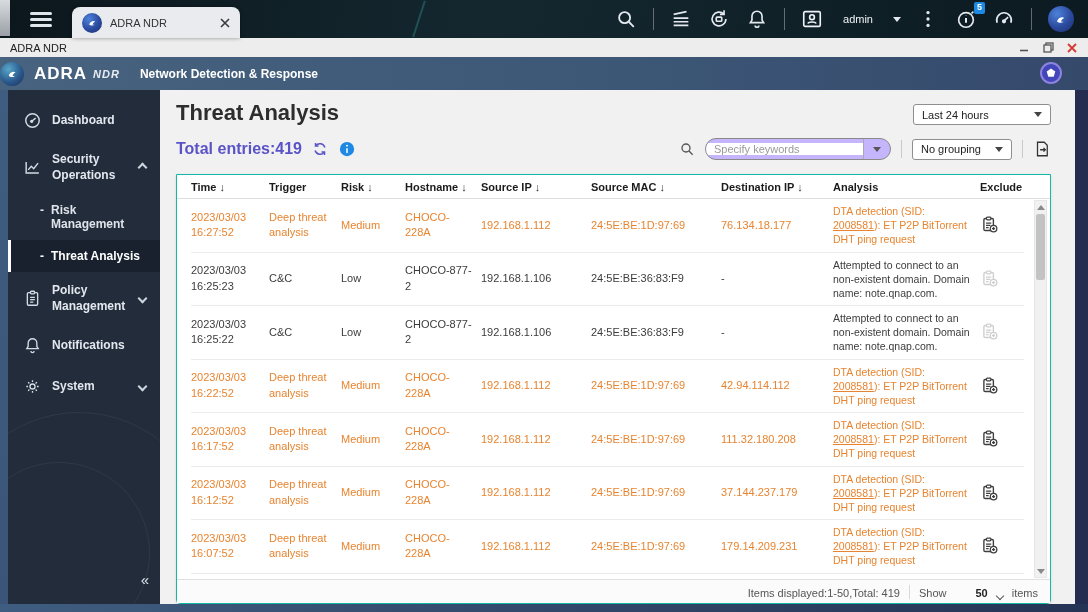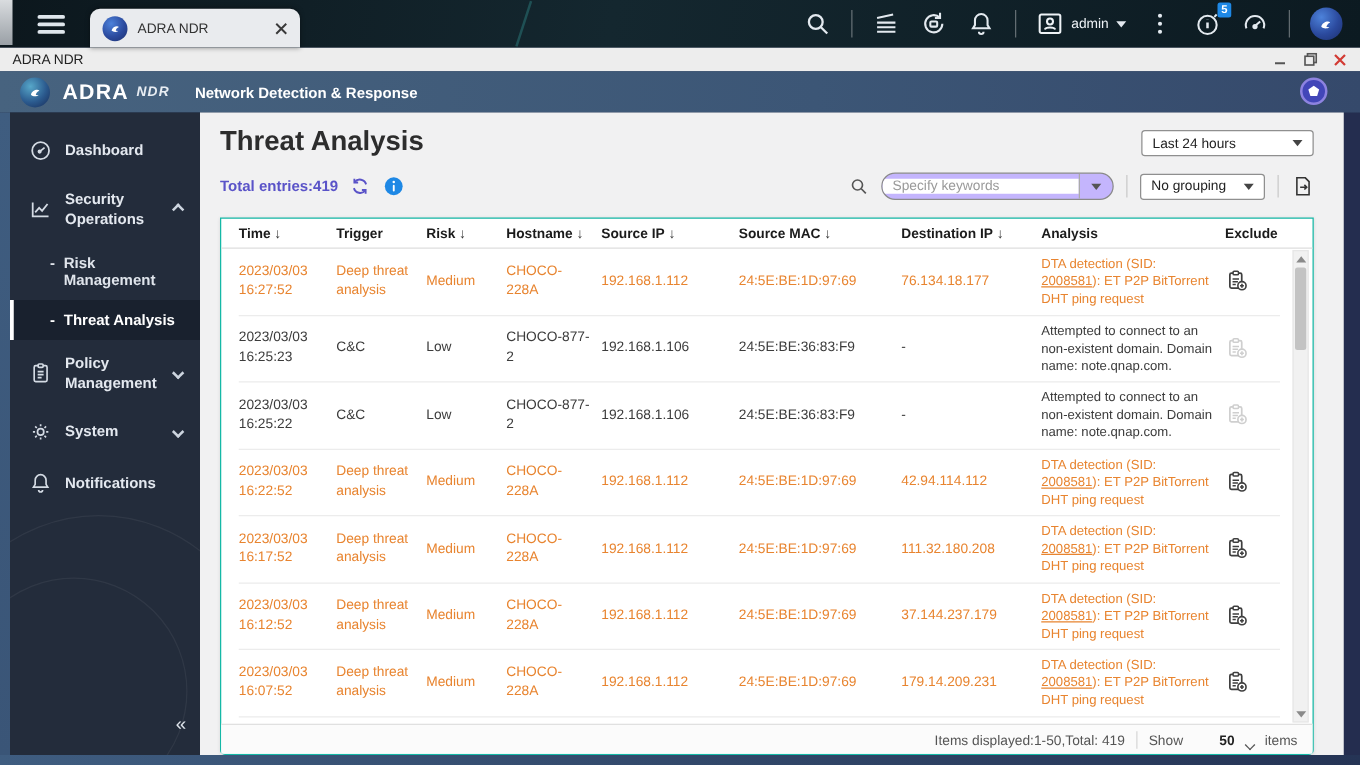--- a/index.html
+++ b/index.html
@@ -11,32 +11,32 @@
   .topbar { height:38px; background:linear-gradient(100deg,#0c171d 0%,#14272f 45%,#0c1a21 100%); position:relative; display:flex; align-items:center; }
   .edge-strip { position:absolute; left:0; top:0; width:10px; height:36px; background:linear-gradient(180deg,#d9dcdf,#9aa0a6); }
   .streak { position:absolute; left:418px; top:0; width:2px; height:38px; background:rgba(42,116,118,.55); transform:rotate(18deg); }
   .hamburger { margin-left:30px; display:flex; flex-direction:column; gap:3px; cursor:pointer; }
   .hamburger i { display:block; width:22px; height:3px; border-radius:2px; background:#dfe6ec; }
   .tab { position:absolute; left:72px; bottom:0; height:31px; width:168px; background:#e9ebee; border-radius:8px 8px 0 0; display:flex; align-items:center; gap:8px; padding:0 10px; box-shadow:0 0 4px rgba(0,0,0,.4); }
   .tab-title { font-size:11px; color:#333; flex:1; }
   .top-icons { margin-left:auto; display:flex; align-items:center; gap:16px; padding-right:14px; color:#e3e9ef; }
   .tdiv { width:1px; height:22px; background:rgba(255,255,255,.35); }
   .ticon { width:22px; height:22px; color:#e3e9ef; cursor:pointer; position:relative; }
-  .user-chip { display:flex; align-items:center; gap:6px; color:#eef2f6; font-size:11px; cursor:pointer; }
+  .user-chip { display:flex; align-items:center; gap:20px; color:#eef2f6; font-size:11px; cursor:pointer; }
   .caret-down { width:0; height:0; border-left:4px solid transparent; border-right:4px solid transparent; border-top:5px solid #e3e9ef; }
   .badge { position:absolute; top:-6px; right:-8px; background:var(--info-blue,#1E88E5); color:#fff; font-size:9px; font-weight:bold; padding:1px 3px; border-radius:2px; line-height:1.1; }
   .applogo { width:26px; height:26px; border-radius:50%; background:radial-gradient(circle at 35% 30%, #4d82da 0%, #2b4a9e 55%, #1c2f6e 100%); display:flex; align-items:center; justify-content:center; }
 
   
   .titlebar { height:19px; background:#ededed; display:flex; align-items:center; padding:0 10px; font-size:11px; color:#222; }
   .win-controls { margin-left:auto; display:flex; align-items:center; gap:12px; }
   .wc { width:12px; height:12px; display:flex; align-items:center; justify-content:center; cursor:pointer; }
 
   
-  .app-header { height:33px; background:linear-gradient(90deg,#47637f 0%,#3c5676 60%,#35496b 100%); display:flex; align-items:center; padding-left:16px; position:relative; }
+  .app-header { height:33px; background:linear-gradient(90deg,#47637f 0%,#3c5676 60%,#35496b 100%); display:flex; align-items:center; padding-left:0; position:relative; }
   .brand-logo { width:24px; height:24px; border-radius:50%; background:radial-gradient(circle at 35% 30%, #57a7c9 0%, #2b5a8e 55%, #172a56 100%); display:flex; align-items:center; justify-content:center; margin-right:10px; }
   .brand { color:#fff; font-size:17px; font-weight:bold; letter-spacing:1px; }
   .brand-suffix { color:#e8edf3; font-size:11px; font-style:italic; font-weight:bold; margin:0 0 0 6px; letter-spacing:1px; }
   .subtitle { color:#fff; font-size:12px; font-weight:bold; margin-left:20px; }
   .avatar { position:absolute; right:26px; top:5px; width:22px; height:22px; border-radius:50%; background:#4246b8; border:2px solid #8d83e0; display:flex; align-items:center; justify-content:center; cursor:pointer; }
 
   
   .app-body { display:flex; height:514px; }
   .chrome-left { width:8px; background:linear-gradient(180deg,#3f5d80,#3a5577); }
   .chrome-right { width:13px; background:#242d4f; }
@@ -59,21 +59,21 @@
   
   .main { flex:1; background:#f1f1f2; position:relative; overflow:hidden; display:flex; flex-direction:column; }
   .main-header { display:flex; align-items:flex-start; justify-content:space-between; padding:10px 24px 0 16px; }
   .page-title { font-size:22px; font-weight:bold; color:#2d2d2d; }
   .select { background:#fff; border:1px solid #8f8f8f; border-radius:3px; height:21px; display:flex; align-items:center; justify-content:space-between; font-size:11px; color:#222; padding:0 8px; cursor:pointer; }
   .select .caret { width:0; height:0; border-left:4px solid transparent; border-right:4px solid transparent; border-top:5px solid #444; }
   .sel-range { width:138px; margin-top:4px; }
   .sel-group { width:100px; }
 
   .toolbar { display:flex; align-items:center; padding:12px 24px 8px 16px; }
-  .total-entries { color:var(--purple,#5A53C8); font-size:12px; font-weight:bold; }
+  .total-entries { color:var(--purple,#5A53C8); font-size:16px; font-weight:bold; }
   .tool-icon { width:18px; height:18px; margin-left:9px; cursor:pointer; }
   .toolbar-right { margin-left:auto; display:flex; align-items:center; gap:10px; }
   .vdiv { width:1px; height:18px; background:#c9c9c9; }
   .search-pill { width:186px; height:22px; border:1.5px solid #8a8a8a; border-radius:12px; background:#c4b5fd; display:flex; align-items:center; overflow:hidden; }
   .search-pill input { flex:1; border:none; outline:none; font-size:11px; padding:0 8px; font-family:inherit; color:#333; min-width:0; }
   .search-pill input::placeholder { color:#9a9a9a; }
   .pill-div { width:1px; height:100%; background:#aaa; }
   .pill-caret { width:26px; display:flex; align-items:center; justify-content:center; cursor:pointer; height:100%; }
 
   
@@ -281,35 +281,35 @@
             <rect x="9.5" y="2.8" width="5" height="3.4" rx="1" fill="#232c3b"></rect>
             <path d="M9 10.5h6M9 13.5h6M9 16.5h4"></path>
           </svg>
       </span>
       <span class="nav-label">Policy Management</span>
       <span class="chev down"></span>
     </div>
     <div class="nav-item">
       <span class="nav-icon">
         <svg viewBox="0 0 24 24" fill="none" stroke="currentColor" stroke-width="1.7">
-            <circle cx="12" cy="12" r="3.2"></circle>
-            <path d="M12 4.2v2.2M12 17.6v2.2M4.2 12h2.2M17.6 12h2.2M6.5 6.5l1.6 1.6M15.9 15.9l1.6 1.6M17.5 6.5l-1.6 1.6M8.1 15.9l-1.6 1.6"></path>
-          </svg>
-      </span>
-      <span class="nav-label">System</span>
-      <span class="chev down"></span>
+            <path d="M12 3.5a5.5 5.5 0 0 1 5.5 5.5v4.2l1.7 2.8H4.8L6.5 13.2V9A5.5 5.5 0 0 1 12 3.5z"></path>
+            <path d="M10 19a2 2 0 0 0 4 0"></path>
+          </svg>
+      </span>
+      <span class="nav-label">Notifications</span>
     </div>
     <div class="nav-item">
       <span class="nav-icon">
         <svg viewBox="0 0 24 24" fill="none" stroke="currentColor" stroke-width="1.7">
-            <path d="M12 3.5a5.5 5.5 0 0 1 5.5 5.5v4.2l1.7 2.8H4.8L6.5 13.2V9A5.5 5.5 0 0 1 12 3.5z"></path>
-            <path d="M10 19a2 2 0 0 0 4 0"></path>
-          </svg>
-      </span>
-      <span class="nav-label">Notifications</span>
+            <circle cx="12" cy="12" r="3.2"></circle>
+            <path d="M12 4.2v2.2M12 17.6v2.2M4.2 12h2.2M17.6 12h2.2M6.5 6.5l1.6 1.6M15.9 15.9l1.6 1.6M17.5 6.5l-1.6 1.6M8.1 15.9l-1.6 1.6"></path>
+          </svg>
+      </span>
+      <span class="nav-label">System</span>
+      <span class="chev down"></span>
     </div>
     <span class="collapse-btn">«</span>
   </div>
 
   <div class="main">
     <div class="main-header">
       <div class="page-title">Threat Analysis</div>
       <div class="select sel-range">
         <span>Last 24 hours</span>
         <span class="caret"></span>

